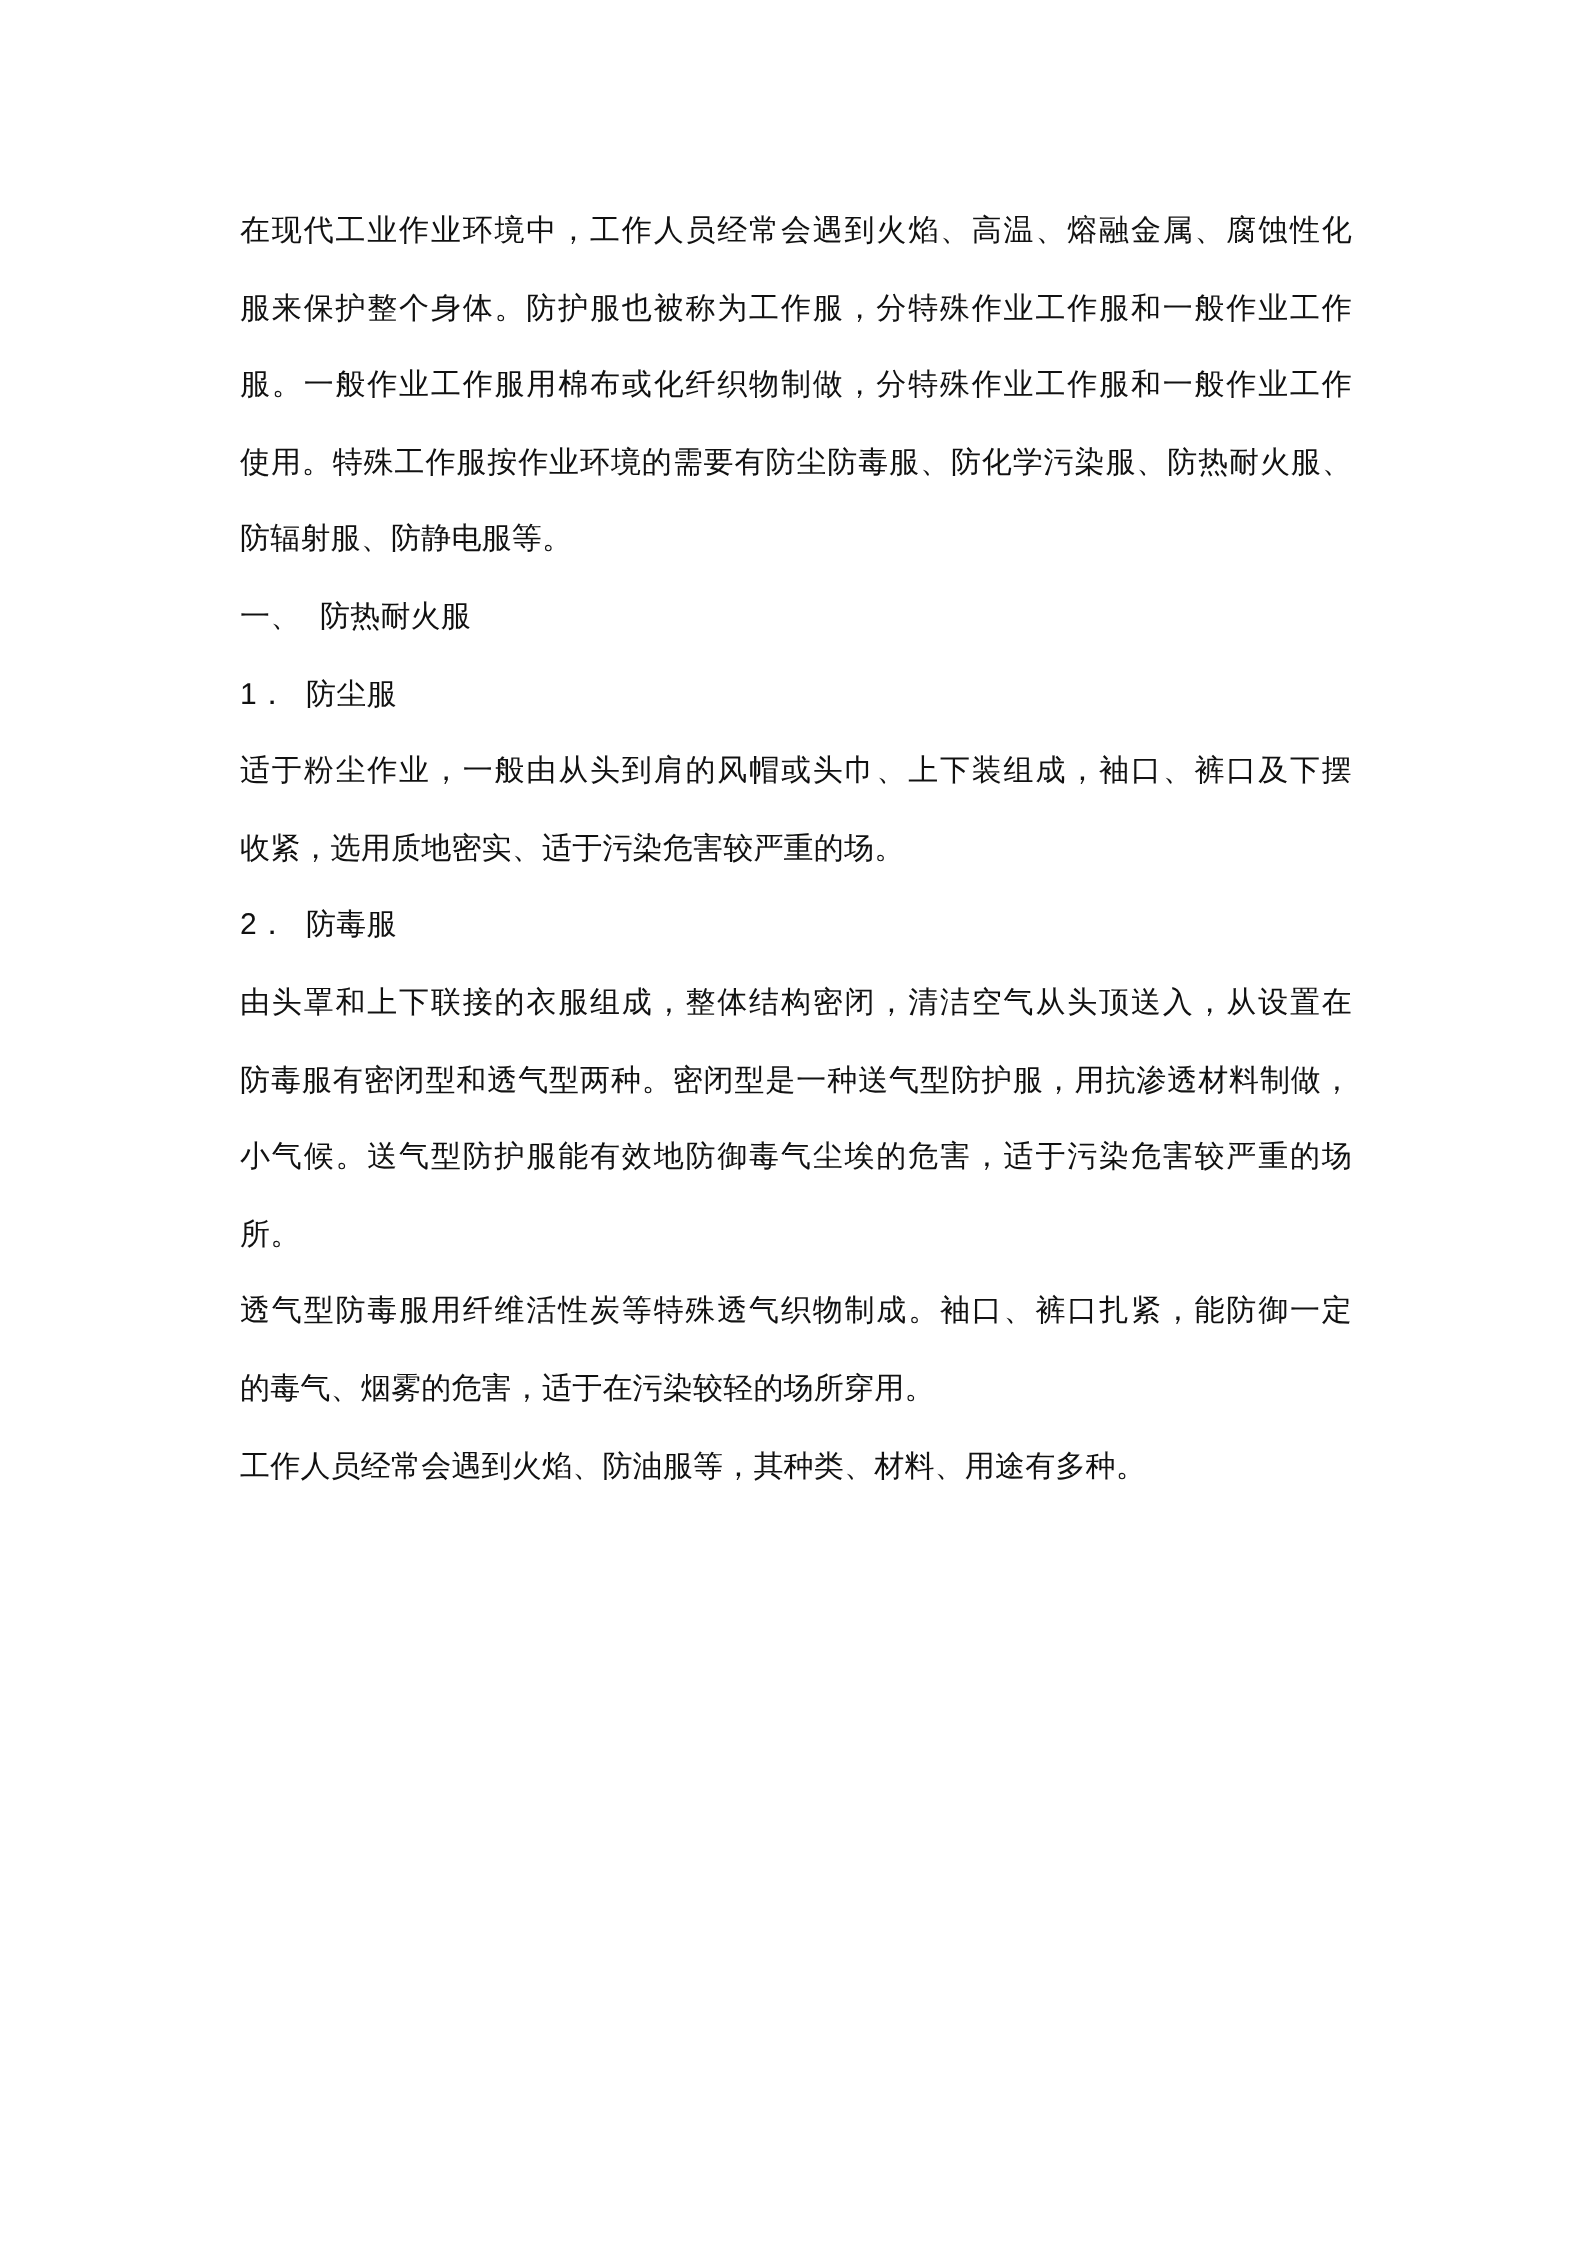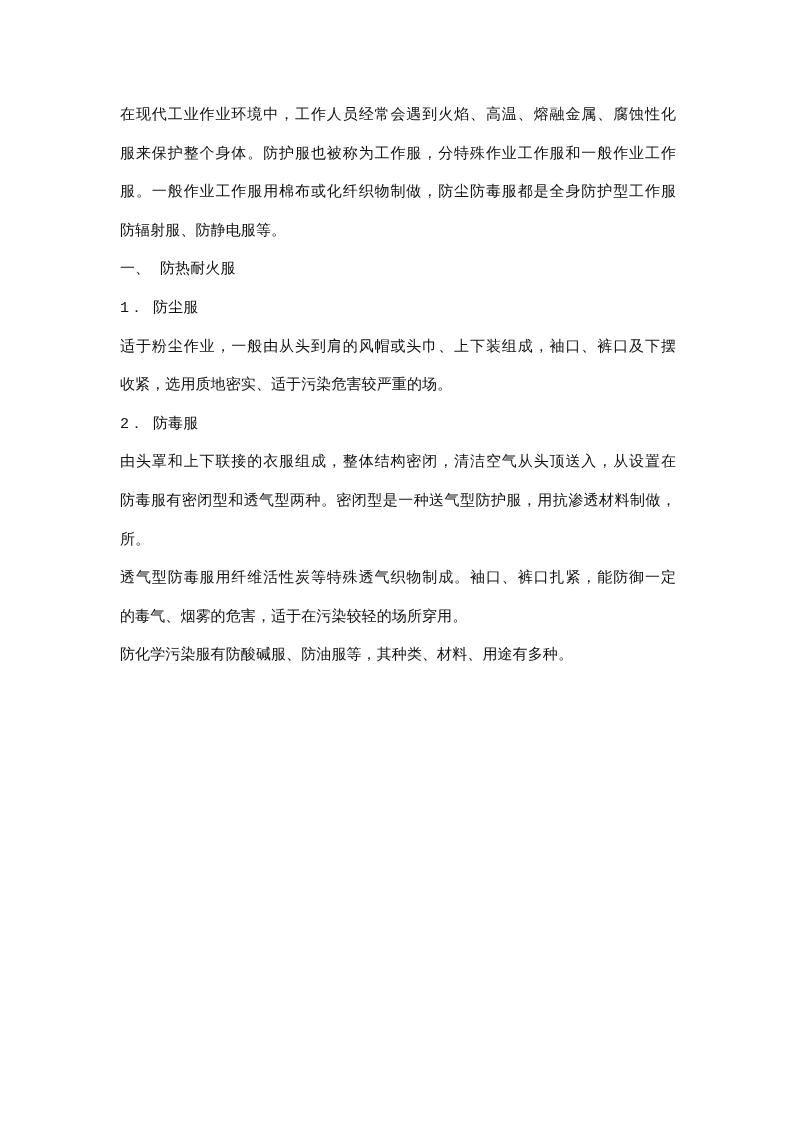--- a/index.html
+++ b/index.html
@@ -2,56 +2,58 @@
 <html><head>
 <meta charset="utf-8">
 <style>
   html, body { margin: 0; padding: 0; background: #ffffff; }
   body { width: 793px; height: 1122px; position: relative; overflow: hidden; }
   .page {
     position: absolute;
     left: 120px;
     top: 102px;
     width: 556px;
-    font-family: Liberation Mono, monospace;
+    font-family: Liberation Sans, sans-serif;
     font-size: 15px;
     color: #111111;
   }
   .line {
     height: 38.6px;
     line-height: 28px;
     white-space: nowrap;
     letter-spacing: 0.1px;
   }
   .just { text-align: justify; text-align-last: justify; }
   .num { display: inline-block; width: 33px; }
   .num2 { display: inline-block; width: 40px; }
 </style>
 </head>
 <body>
 
 <div class="page">
   <div class="line just">在现代工业作业环境中，工作人员经常会遇到火焰、高温、熔融金属、腐蚀性化</div>
   <div class="line just">服来保护整个身体。防护服也被称为工作服，分特殊作业工作服和一般作业工作</div>
-  <div class="line just">服。一般作业工作服用棉布或化纤织物制做，防尘防毒服都是全身防护型工作服</div>
+  <div class="line just">服。一般作业工作服用棉布或化纤织物制做，分特殊作业工作服和一般作业工作</div>
+  <div class="line just">使用。特殊工作服按作业环境的需要有防尘防毒服、防化学污染服、防热耐火服、</div>
   <div class="line">防辐射服、防静电服等。</div>
 
   <div class="line">
     <span class="num2">一、</span><span>防热耐火服</span>
   </div>
 
   <div class="line">
     <span class="num">1．</span><span>防尘服</span>
   </div>
   <div class="line just">适于粉尘作业，一般由从头到肩的风帽或头巾、上下装组成，袖口、裤口及下摆</div>
   <div class="line">收紧，选用质地密实、适于污染危害较严重的场。</div>
 
   <div class="line">
     <span class="num">2．</span><span>防毒服</span>
   </div>
   <div class="line just">由头罩和上下联接的衣服组成，整体结构密闭，清洁空气从头顶送入，从设置在</div>
   <div class="line just">防毒服有密闭型和透气型两种。密闭型是一种送气型防护服，用抗渗透材料制做，</div>
+  <div class="line just">小气候。送气型防护服能有效地防御毒气尘埃的危害，适于污染危害较严重的场</div>
   <div class="line">所。</div>
   <div class="line just">透气型防毒服用纤维活性炭等特殊透气织物制成。袖口、裤口扎紧，能防御一定</div>
   <div class="line">的毒气、烟雾的危害，适于在污染较轻的场所穿用。</div>
 
-  <div class="line">防化学污染服有防酸碱服、防油服等，其种类、材料、用途有多种。</div>
+  <div class="line">工作人员经常会遇到火焰、防油服等，其种类、材料、用途有多种。</div>
 </div>
 
 </body></html>

